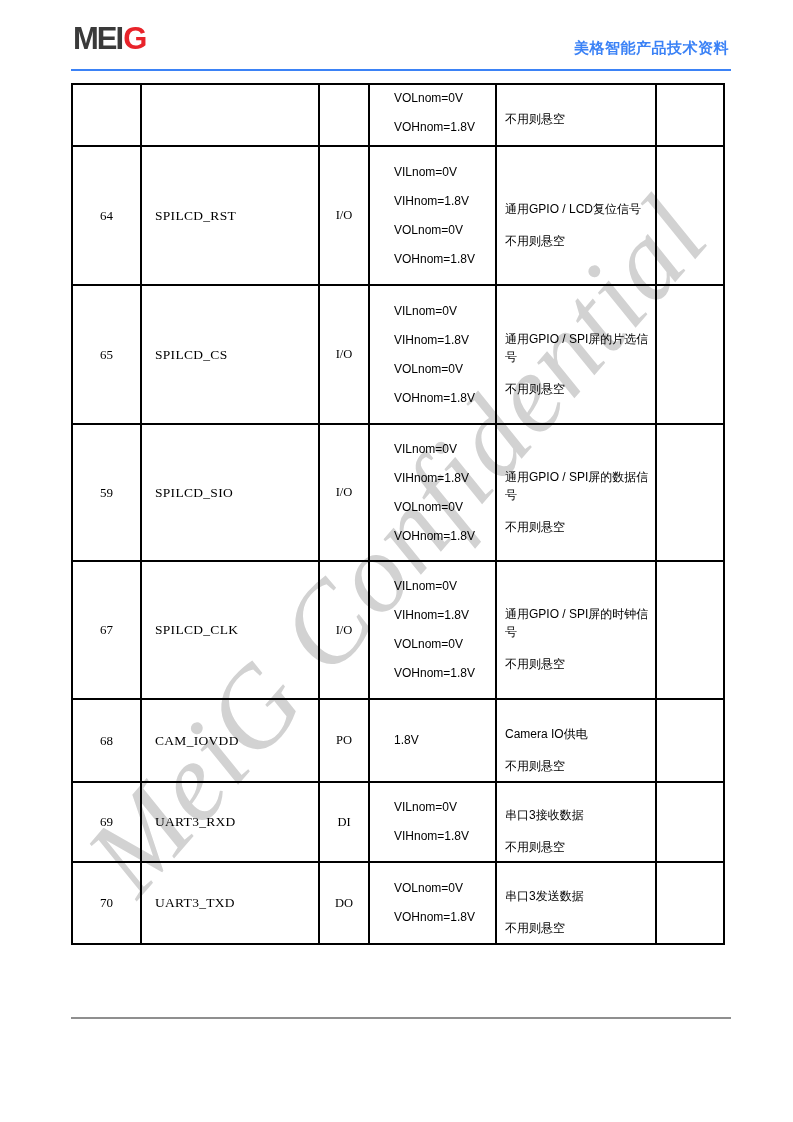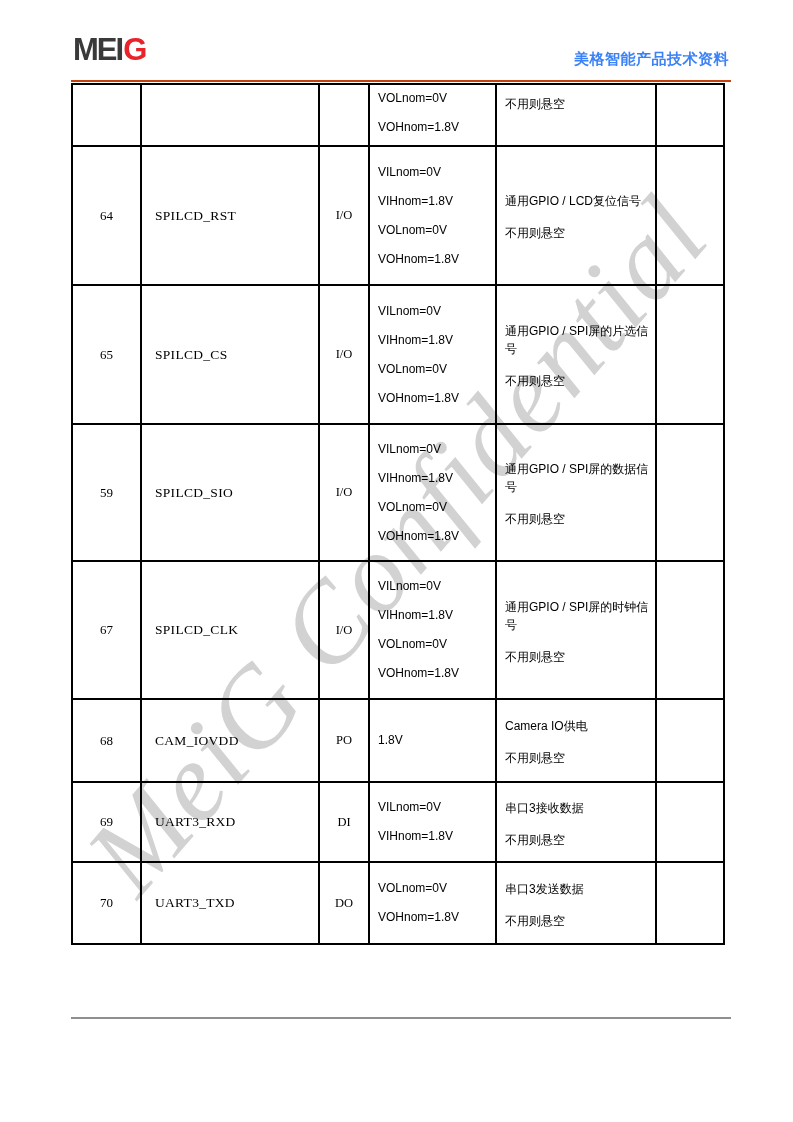--- a/index.html
+++ b/index.html
@@ -12,22 +12,22 @@
   .watermark {
     position:absolute; left:397px; top:545px;
     transform:translate(-50%,-50%) rotate(-49deg);
     font-family:"Liberation Serif", serif; font-style:italic;
     font-size:112px; color:#d2d2d2; white-space:nowrap;
     letter-spacing:2px; z-index:0; user-select:none;
   }
 
   
   .header {
-    position:absolute; left:71px; top:12px; width:660px; height:68px;
-    border-bottom:2px solid #c2410c; z-index:2;
+    position:absolute; left:71px; top:1px; width:660px; height:68px;
+    border-bottom:2px solid #3b82f6; z-index:2;
   }
   .logo {
     position:absolute; left:2px; top:22px;
     font-family:"Liberation Sans", sans-serif; font-weight:700;
     font-size:31px; letter-spacing:-2px; line-height:1;
   }
   .logo-mei { color:#3a3a3a; }
   .logo-g   { color:#e8232a; margin-left:1px; }
   .header-title {
     position:absolute; right:2px; bottom:11px;
@@ -48,24 +48,24 @@
   tbody tr:nth-child(3) { height:139px; }
   tbody tr:nth-child(4) { height:137px; }
   tbody tr:nth-child(5) { height:138px; }
   tbody tr:nth-child(6) { height:83px; }
   tbody tr:nth-child(7) { height:80px; }
   tbody tr:nth-child(8) { height:82px; }
 
   td.c-no   { text-align:center; font-family:"Liberation Serif", serif; font-size:13px; }
   td.c-name { padding-left:13px; font-family:"Liberation Serif", serif; font-size:13.5px; letter-spacing:0.3px; }
   td.c-type { text-align:center; font-family:"Liberation Serif", serif; font-size:12.5px; }
-  td.c-levels { padding-left:8px; font-size:12px; }
+  td.c-levels { padding-left:24px; font-size:12px; }
   td.c-levels .vline { line-height:15px; }
   td.c-levels .vline + .vline { margin-top:14px; }
-  td.c-desc { padding:5px 6px 2px 8px; font-size:12px; }
+  td.c-desc { padding:20px 6px 2px 8px; font-size:12px; }
   td.c-desc .dline { line-height:18px; }
   td.c-desc .dline + .dline { margin-top:14px; }
 
   tr.top td { vertical-align:top; }
   tr.top td.c-levels .vline:first-child,
   tr.top td.c-desc  .dline:first-child { margin-top:5px; }
 
   
   .footer { position:absolute; left:71px; top:1008px; width:660px; z-index:2; }
   .footer-text {

